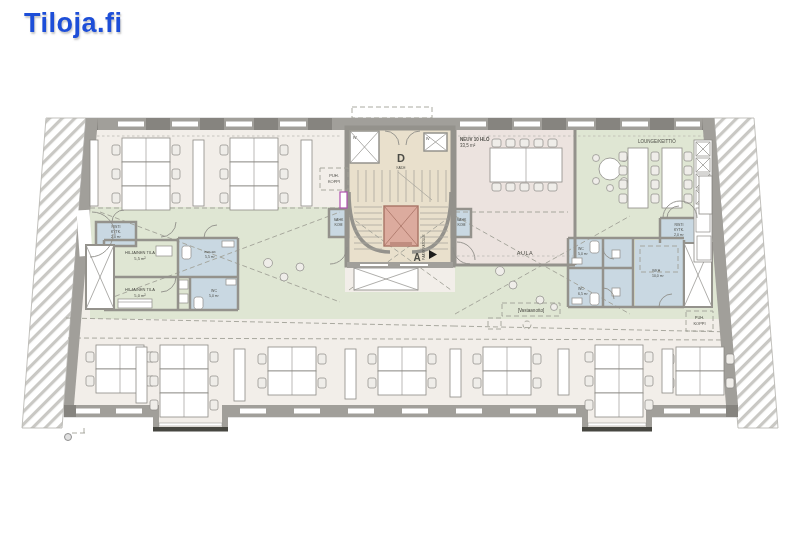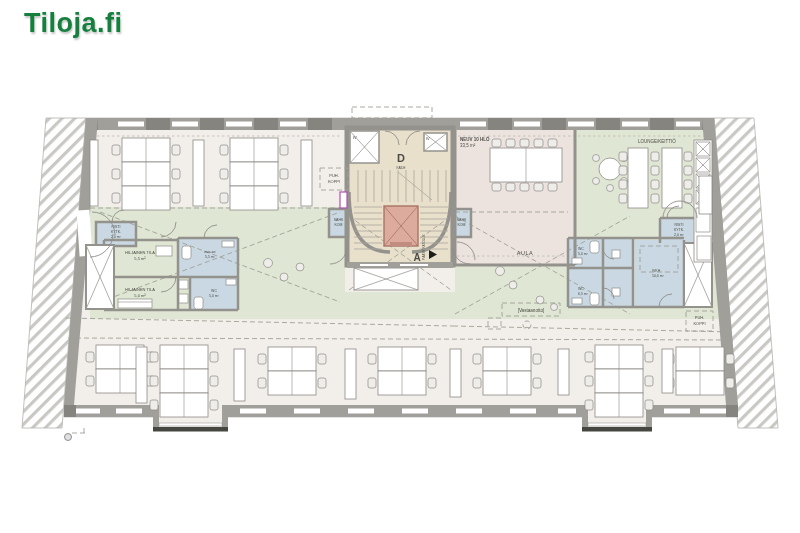--- a/index.html
+++ b/index.html
@@ -1,19 +1,19 @@
 <!DOCTYPE html>
 <html><head>
 <meta charset="utf-8">
 <style>
   html,body{margin:0;padding:0;background:#ffffff;}
   .page{position:relative;width:800px;height:533px;background:#ffffff;overflow:hidden;
         font-family:"Liberation Sans",sans-serif;}
   .watermark{position:absolute;left:24px;top:8px;font-size:27px;font-weight:bold;
-             color:#15803d;text-shadow:1px 2px 2px rgba(150,150,150,.55);letter-spacing:.5px;}
+             color:#1d4ed8;text-shadow:1px 2px 2px rgba(150,150,150,.55);letter-spacing:.5px;}
   svg{position:absolute;left:0;top:0;}
   .wall{fill:#a19f9a;}
   .pier{fill:#86847f;}
   .win{fill:#ffffff;}
   .iw{stroke:#94928c;fill:none;}
   .furn{fill:#ffffff;stroke:#8d8b86;stroke-width:0.8;}
   .chair{fill:#efede9;stroke:#8d8b86;stroke-width:0.7;}
   .fix{fill:#ffffff;stroke:#8d8b86;stroke-width:0.7;}
   .tread{stroke:#aaa79e;stroke-width:0.8;}
   .x{stroke:#9b9995;stroke-width:0.8;fill:none;}

